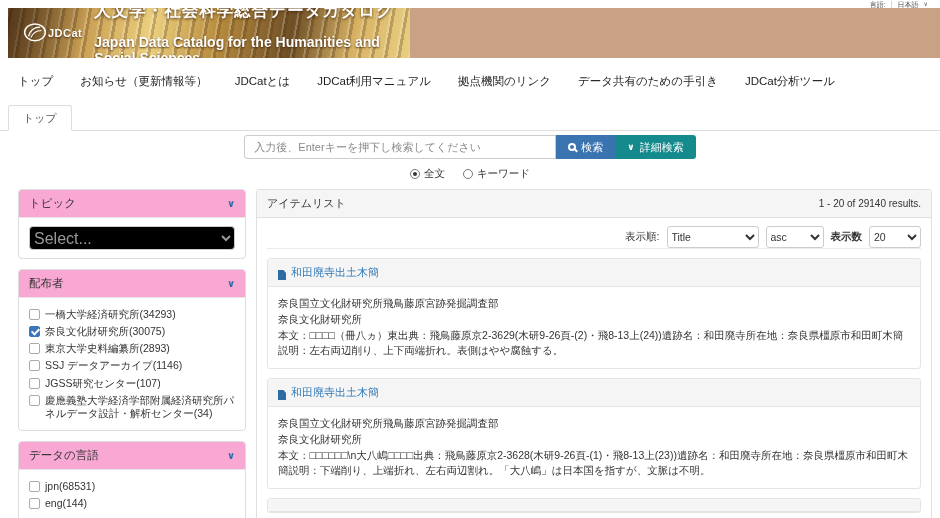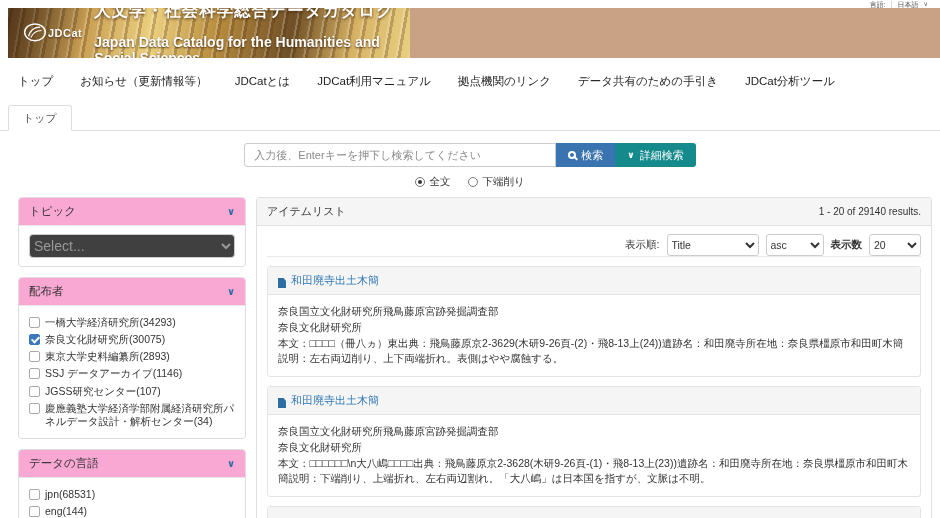--- a/index.html
+++ b/index.html
@@ -30,21 +30,21 @@
   .nav { display:flex; gap:27px; margin:16px 0 0 18px; font-size:11.5px; color:#222; }
   .nav span { cursor:pointer; white-space:nowrap; }
 
   
   .tabbar { margin-top:15px; border-bottom:1px solid #ddd; padding-left:8px; }
   .tab { display:inline-block; padding:5px 14px 4px; font-size:11px; color:#555;
     border:1px solid #ddd; border-bottom:1px solid #fff; border-radius:3px 3px 0 0;
     background:#fff; position:relative; top:1px; }
 
   
-  .search-row { display:flex; justify-content:center; margin-top:12px; }
+  .search-row { display:flex; justify-content:center; margin-top:4px; }
   .search-input { width:312px; height:24px; border:1px solid #ccc; border-radius:3px 0 0 3px;
     font-size:11px; padding:0 9px; color:#333; outline:none;
     font-family:"Liberation Sans","DejaVu Sans",sans-serif; }
   .search-input::placeholder { color:#8a8a8a; }
   .btn { height:24px; display:flex; align-items:center; justify-content:center; gap:5px;
     color:#fff; font-size:11px; cursor:pointer; padding:12px 12px; }
   .btn-search { background:#3973b0; border-radius:0; }
   .btn-adv { background:#148a8d; border-radius:0 3px 3px 0; }
   .mag { width:8px; height:8px; border:2px solid #fff; border-radius:50%; position:relative; display:inline-block; }
   .mag::after { content:""; position:absolute; width:5px; height:2px; background:#fff;
@@ -60,22 +60,22 @@
   .content { display:flex; gap:10px; margin:8px 8px 0 18px; align-items:flex-start; }
   .sidebar { width:228px; flex:none; }
   .main { flex:1; }
 
   
   .panel { border:1px solid #ddd; border-radius:4px; margin-bottom:10px; background:#fff; overflow:hidden; }
   .panel-hd { background:#f9a8d4; border-bottom:1px solid #e7e7e7; padding:6px 10px;
     display:flex; justify-content:space-between; align-items:center; font-size:11.5px; color:#333; cursor:pointer; }
   .panel-hd .chev { color:#2e6da4; font-weight:bold; font-size:10px; }
   .panel-bd { padding:8px 10px; }
-  .select-full { width:100%; height:24px; border:1px solid #ccc; border-radius:4px; font-size:14px; color:#999;
-    background:#404040; font-family:"Liberation Sans","DejaVu Sans",sans-serif; }
+  .select-full { width:100%; height:24px; border:1px solid #ccc; border-radius:4px; font-size:16px; color:#999;
+    background:#000000; font-family:"Liberation Sans","DejaVu Sans",sans-serif; }
   .cb-row { display:flex; align-items:flex-start; gap:5px; font-size:10.5px; color:#333; padding:2px 0; cursor:pointer; line-height:1.25; }
   .cb { width:11px; height:11px; flex:none; border:1px solid #aaa; border-radius:2px; background:#fff; position:relative; margin-top:1px; }
   .cb.on { background:#3b77bc; border-color:#3b77bc; }
   .cb.on::after { content:""; position:absolute; left:3px; top:0px; width:3px; height:6px;
     border:solid #fff; border-width:0 2px 2px 0; transform:rotate(45deg); }
 
   
   .list-panel { border:1px solid #e0e0e0; border-radius:3px; background:#fff; }
   .list-hd { background:#f5f5f5; border-bottom:1px solid #e0e0e0; padding:6px 10px;
     display:flex; justify-content:space-between; align-items:center; }
@@ -150,21 +150,21 @@
   </div>
 </div>
 
 <div class="radio-row">
   <span class="radio-opt">
     <span class="radio on"></span>
     <span>全文</span>
   </span>
   <span class="radio-opt">
     <span class="radio"></span>
-    <span>下端削り</span>
+    <span>キーワード</span>
   </span>
 </div>
 
 <div class="content">
 
   <div class="sidebar">
 
     <div class="panel">
       <div class="panel-hd">
         <span>トピック</span>

